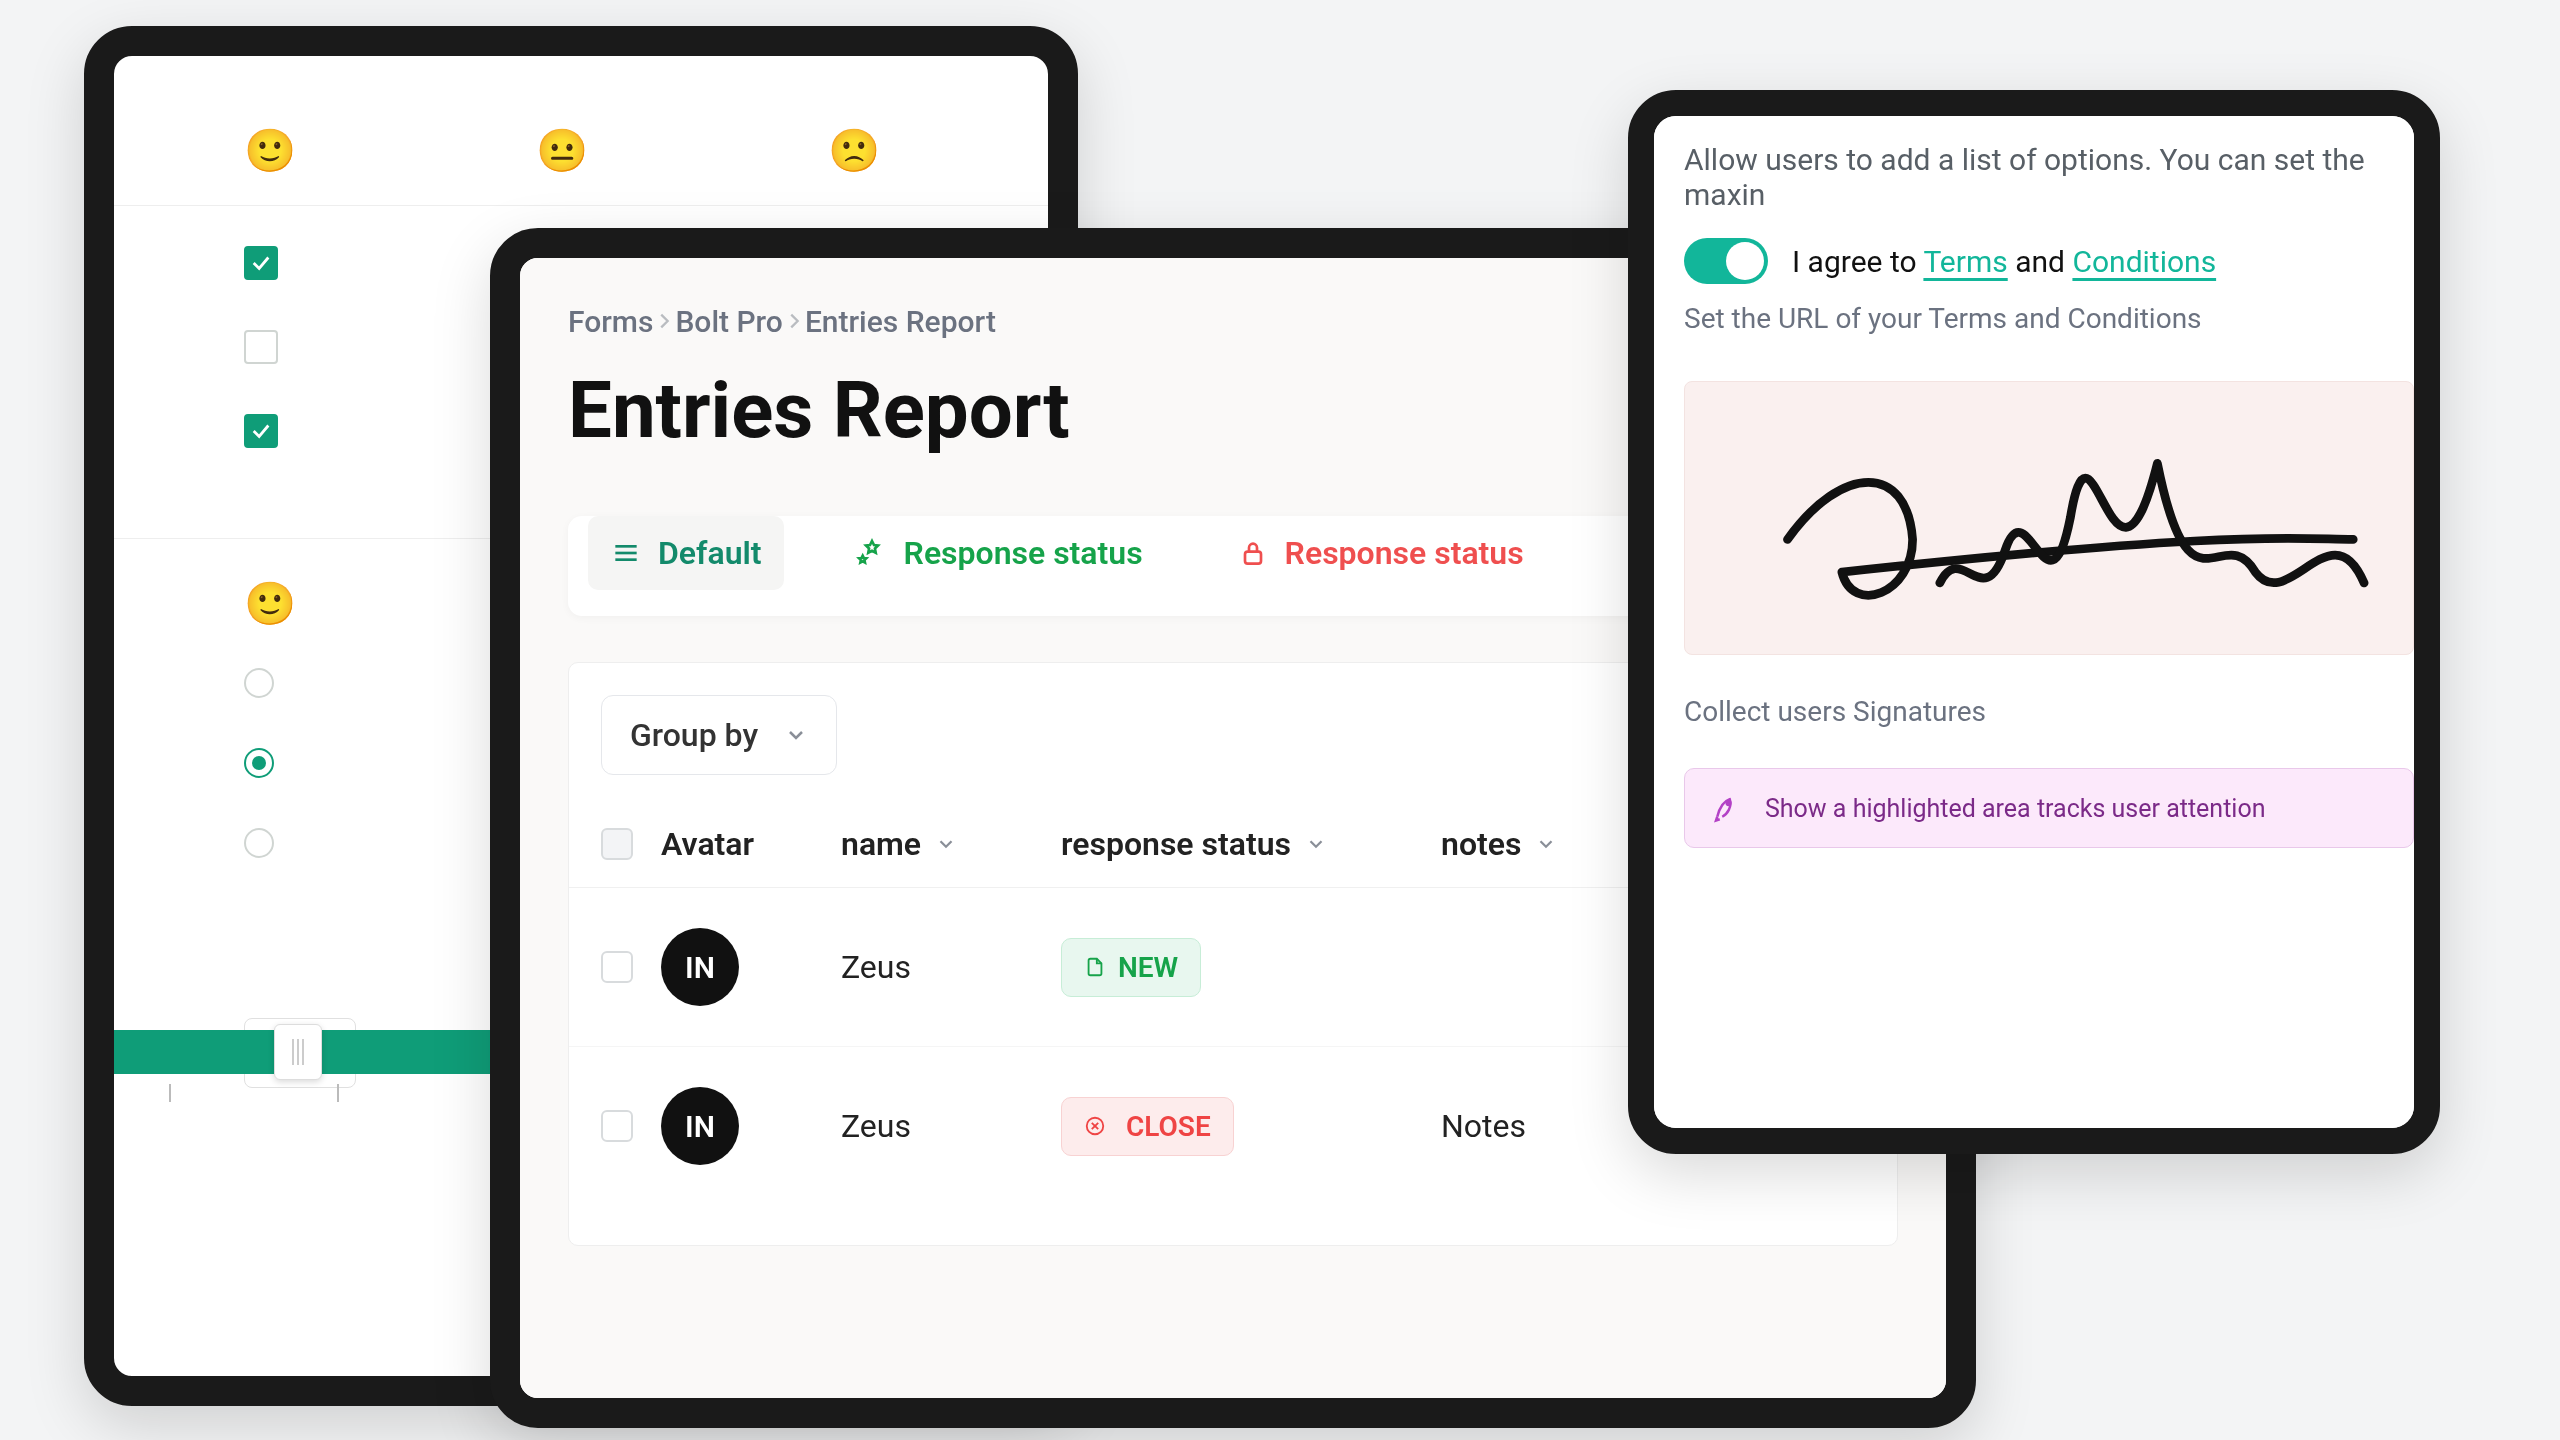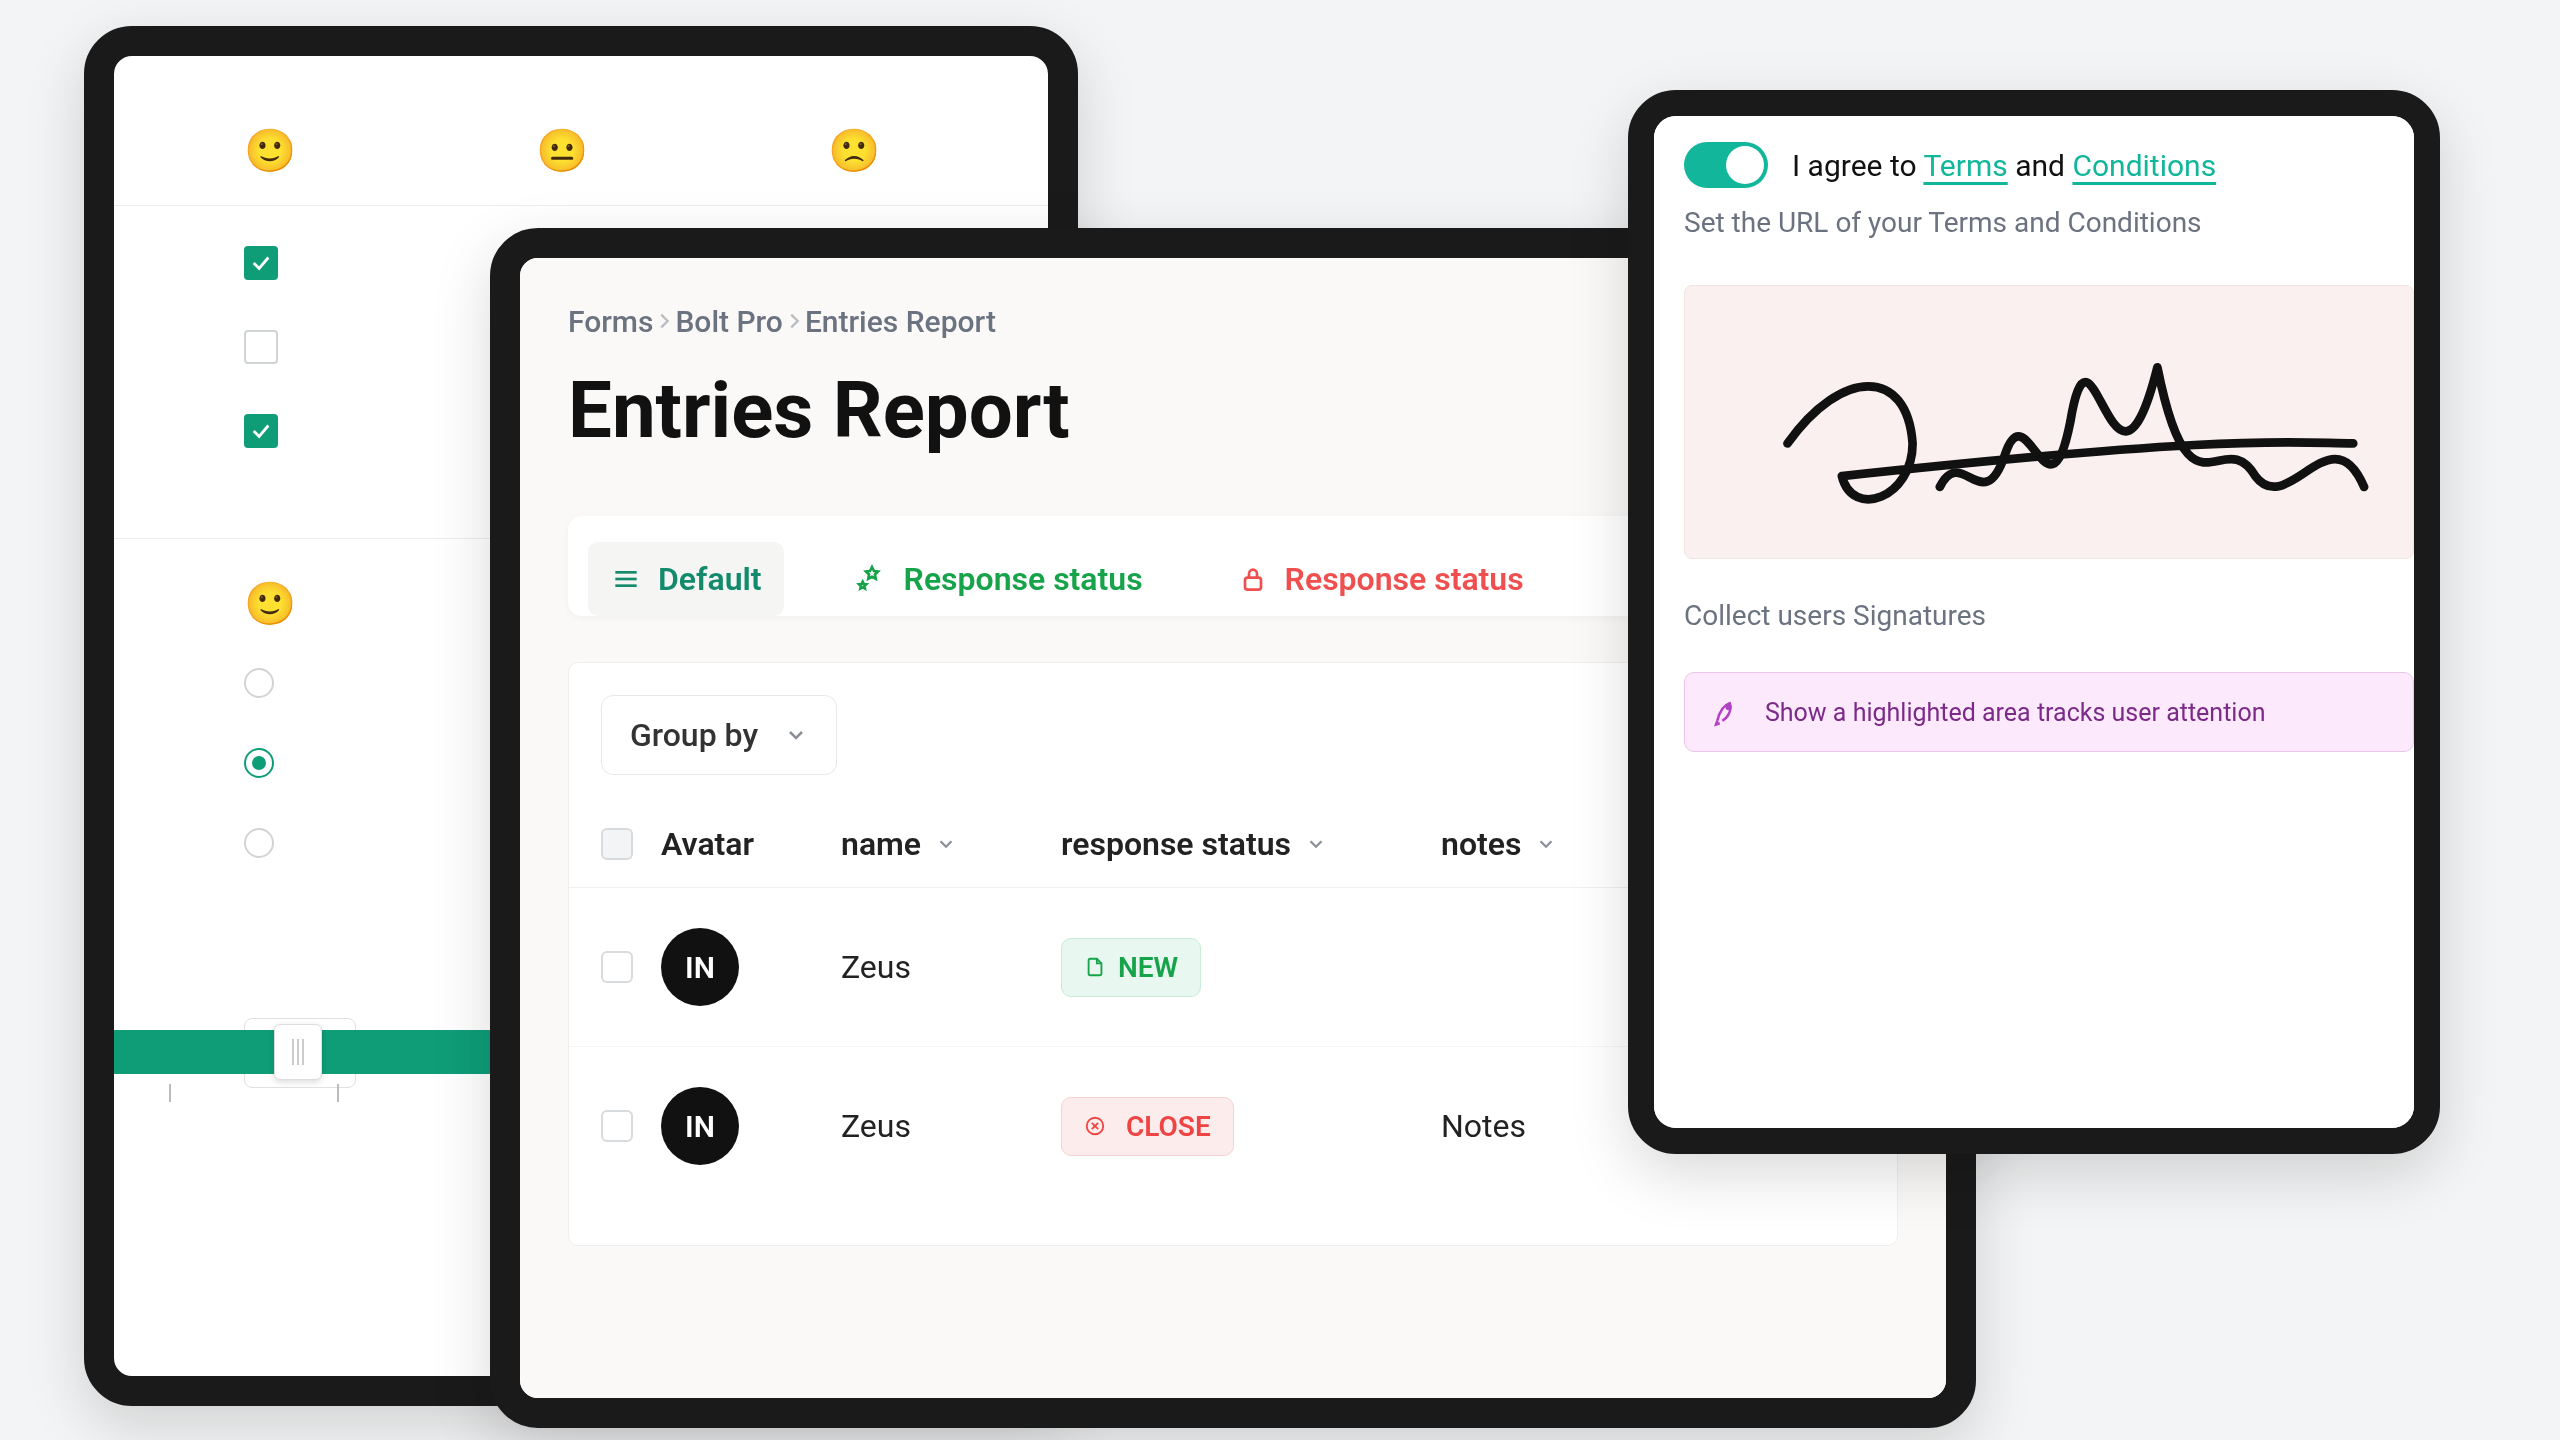--- a/index.html
+++ b/index.html
@@ -115,21 +115,21 @@
     font-size: 78px; font-weight:700; color:#111;
   }
   .tabs-row{
     margin: 60px 48px 0 48px;
     background:#fff;
     border-radius: 14px;
     padding: 0 20px;
     display:flex; gap: 50px;
     box-shadow: 0 2px 8px rgba(0,0,0,.04);
     height: 100px;
-    align-items:flex-end;
+    align-items:flex-start;
   }
   .tab{
     display:flex; align-items:center; gap:16px;
     font-size:32px; font-weight:600;
     padding: 18px 22px; border-radius: 10px;
   }
   .tab-default{ color:#138a6b; background:#f5f5f4;}
   .tab-green { color:#16a34a;}
   .tab-red { color:#ef4f4f;}
   .tab svg{width:32px;height:32px;}
@@ -399,20 +399,21 @@
             </svg>
           </div>
         </div>
       </div>
     </div>
   </div>
 </div>
 
 <div class="tablet tablet-right">
   <div class="right-inner">
+    <div class="r-text">Allow users to add a list of options. You can set the maxin</div>
     <div class="toggle-row">
       <div class="toggle"></div>
       <div class="agree-text">
         <span>I agree to </span><a href="#">Terms</a><span> and </span><a href="#">Conditions</a>
       </div>
     </div>
     <div class="sub">Set the URL of your Terms and Conditions</div>
 
     <div class="sign-box">
       <svg viewBox="0 0 600 220" fill="none" stroke="#111" stroke-width="8" stroke-linecap="round" stroke-linejoin="round">

